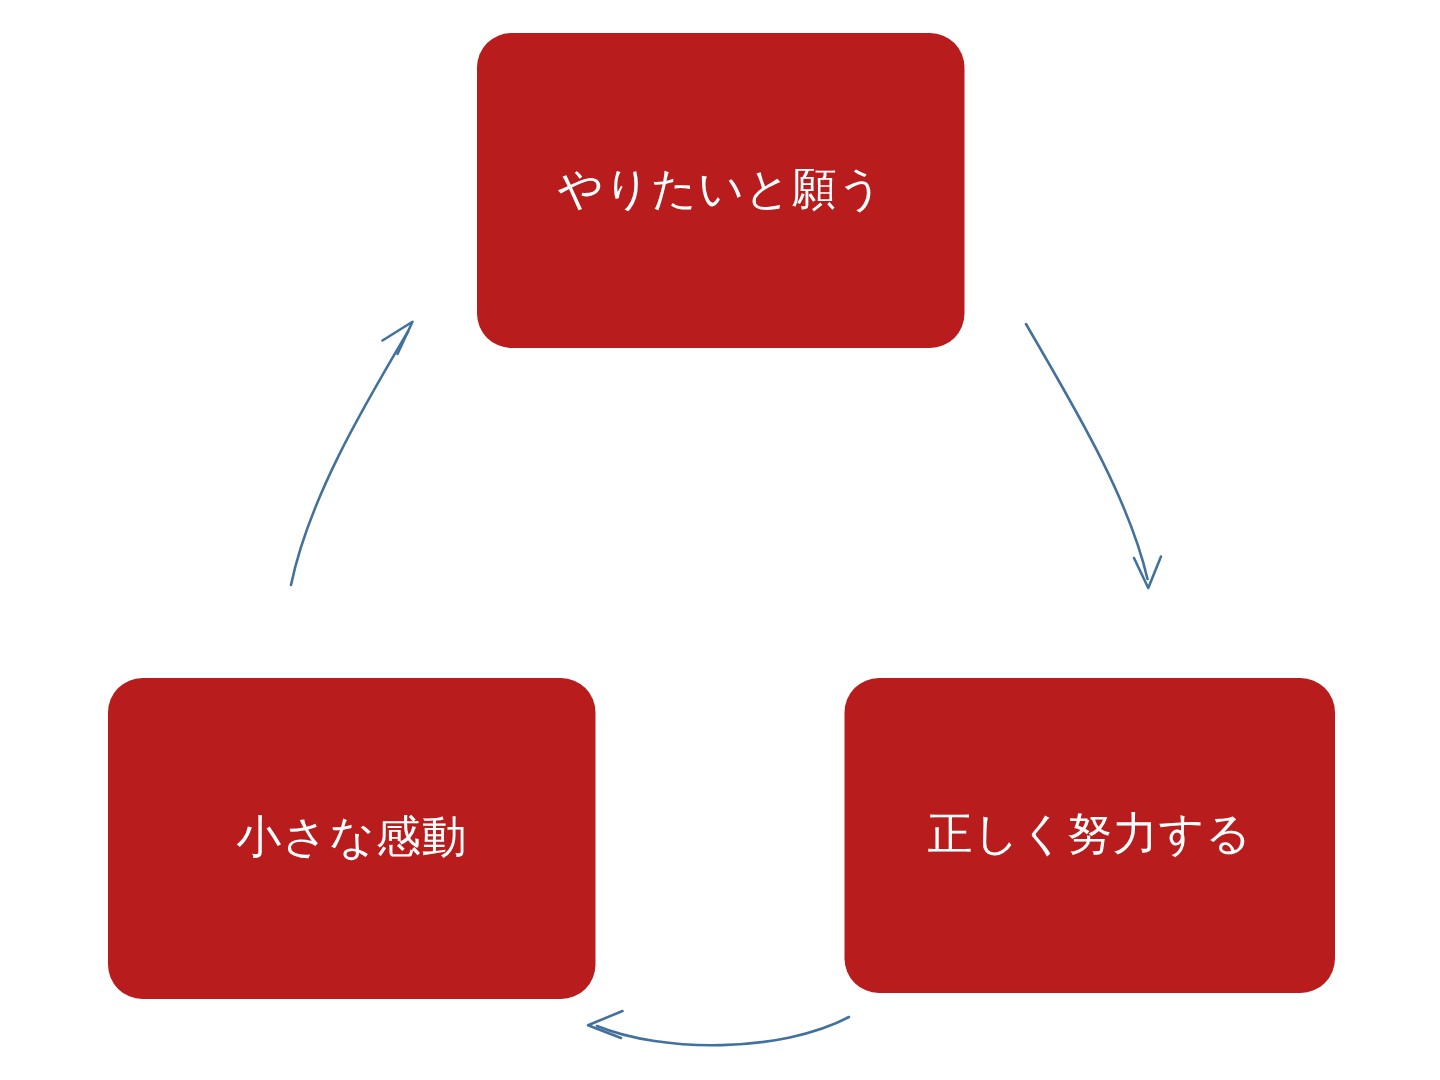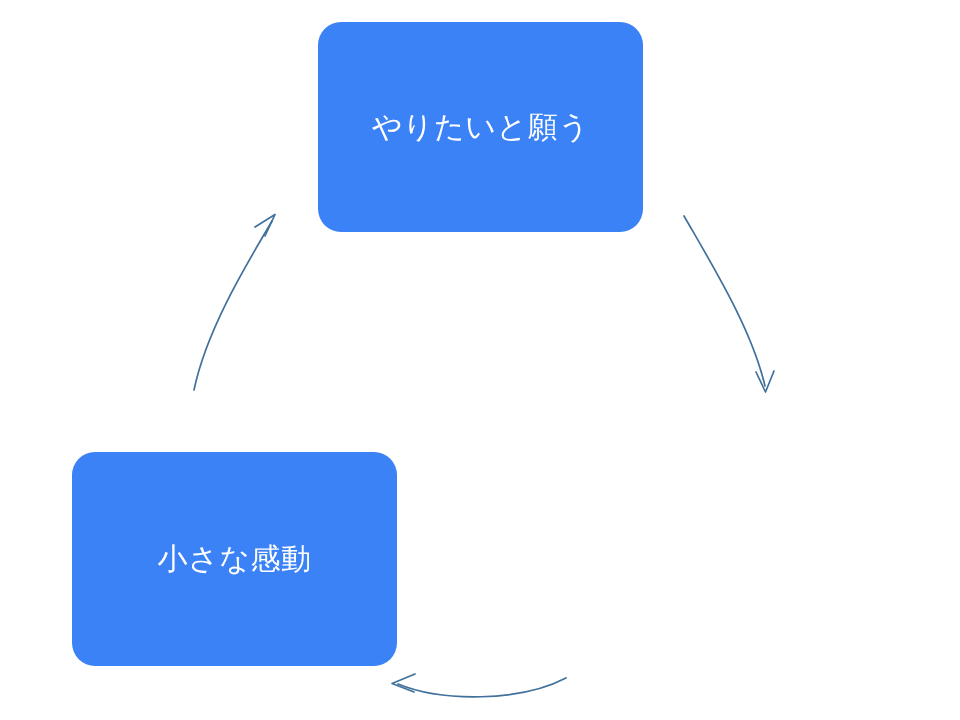--- a/index.html
+++ b/index.html
@@ -15,21 +15,21 @@
     width: 960px;
     height: 720px;
     background: #ffffff;
     overflow: hidden;
   }
   .node {
     position: absolute;
     display: flex;
     align-items: center;
     justify-content: center;
-    background: #3b82f6;
+    background: #b91c1c;
     border-radius: 23px;
     box-sizing: border-box;
   }
   .node-label {
     color: #ffffff;
     font-size: 30px;
     line-height: 1.2;
     letter-spacing: 0.5px;
     white-space: nowrap;
     font-weight: 400;
@@ -81,18 +81,21 @@
     <g>
       <path d="M 194 390 C 206 332 243 270 272 221" fill="none" stroke="#41719c" stroke-width="1.7" stroke-linecap="round"></path>
       <path d="M 255 227 L 275 214.5 L 265 236" fill="none" stroke="#41719c" stroke-width="1.7" stroke-linecap="round" stroke-linejoin="round"></path>
     </g>
   </svg>
 
   <div id="node-desire" class="node">
     <span class="node-label">やりたいと願う</span>
   </div>
 
+  <div id="node-effort" class="node">
+    <span class="node-label">正しく努力する</span>
+  </div>
 
   <div id="node-emotion" class="node">
     <span class="node-label">小さな感動</span>
   </div>
 
 </div>
 
 </body></html>

